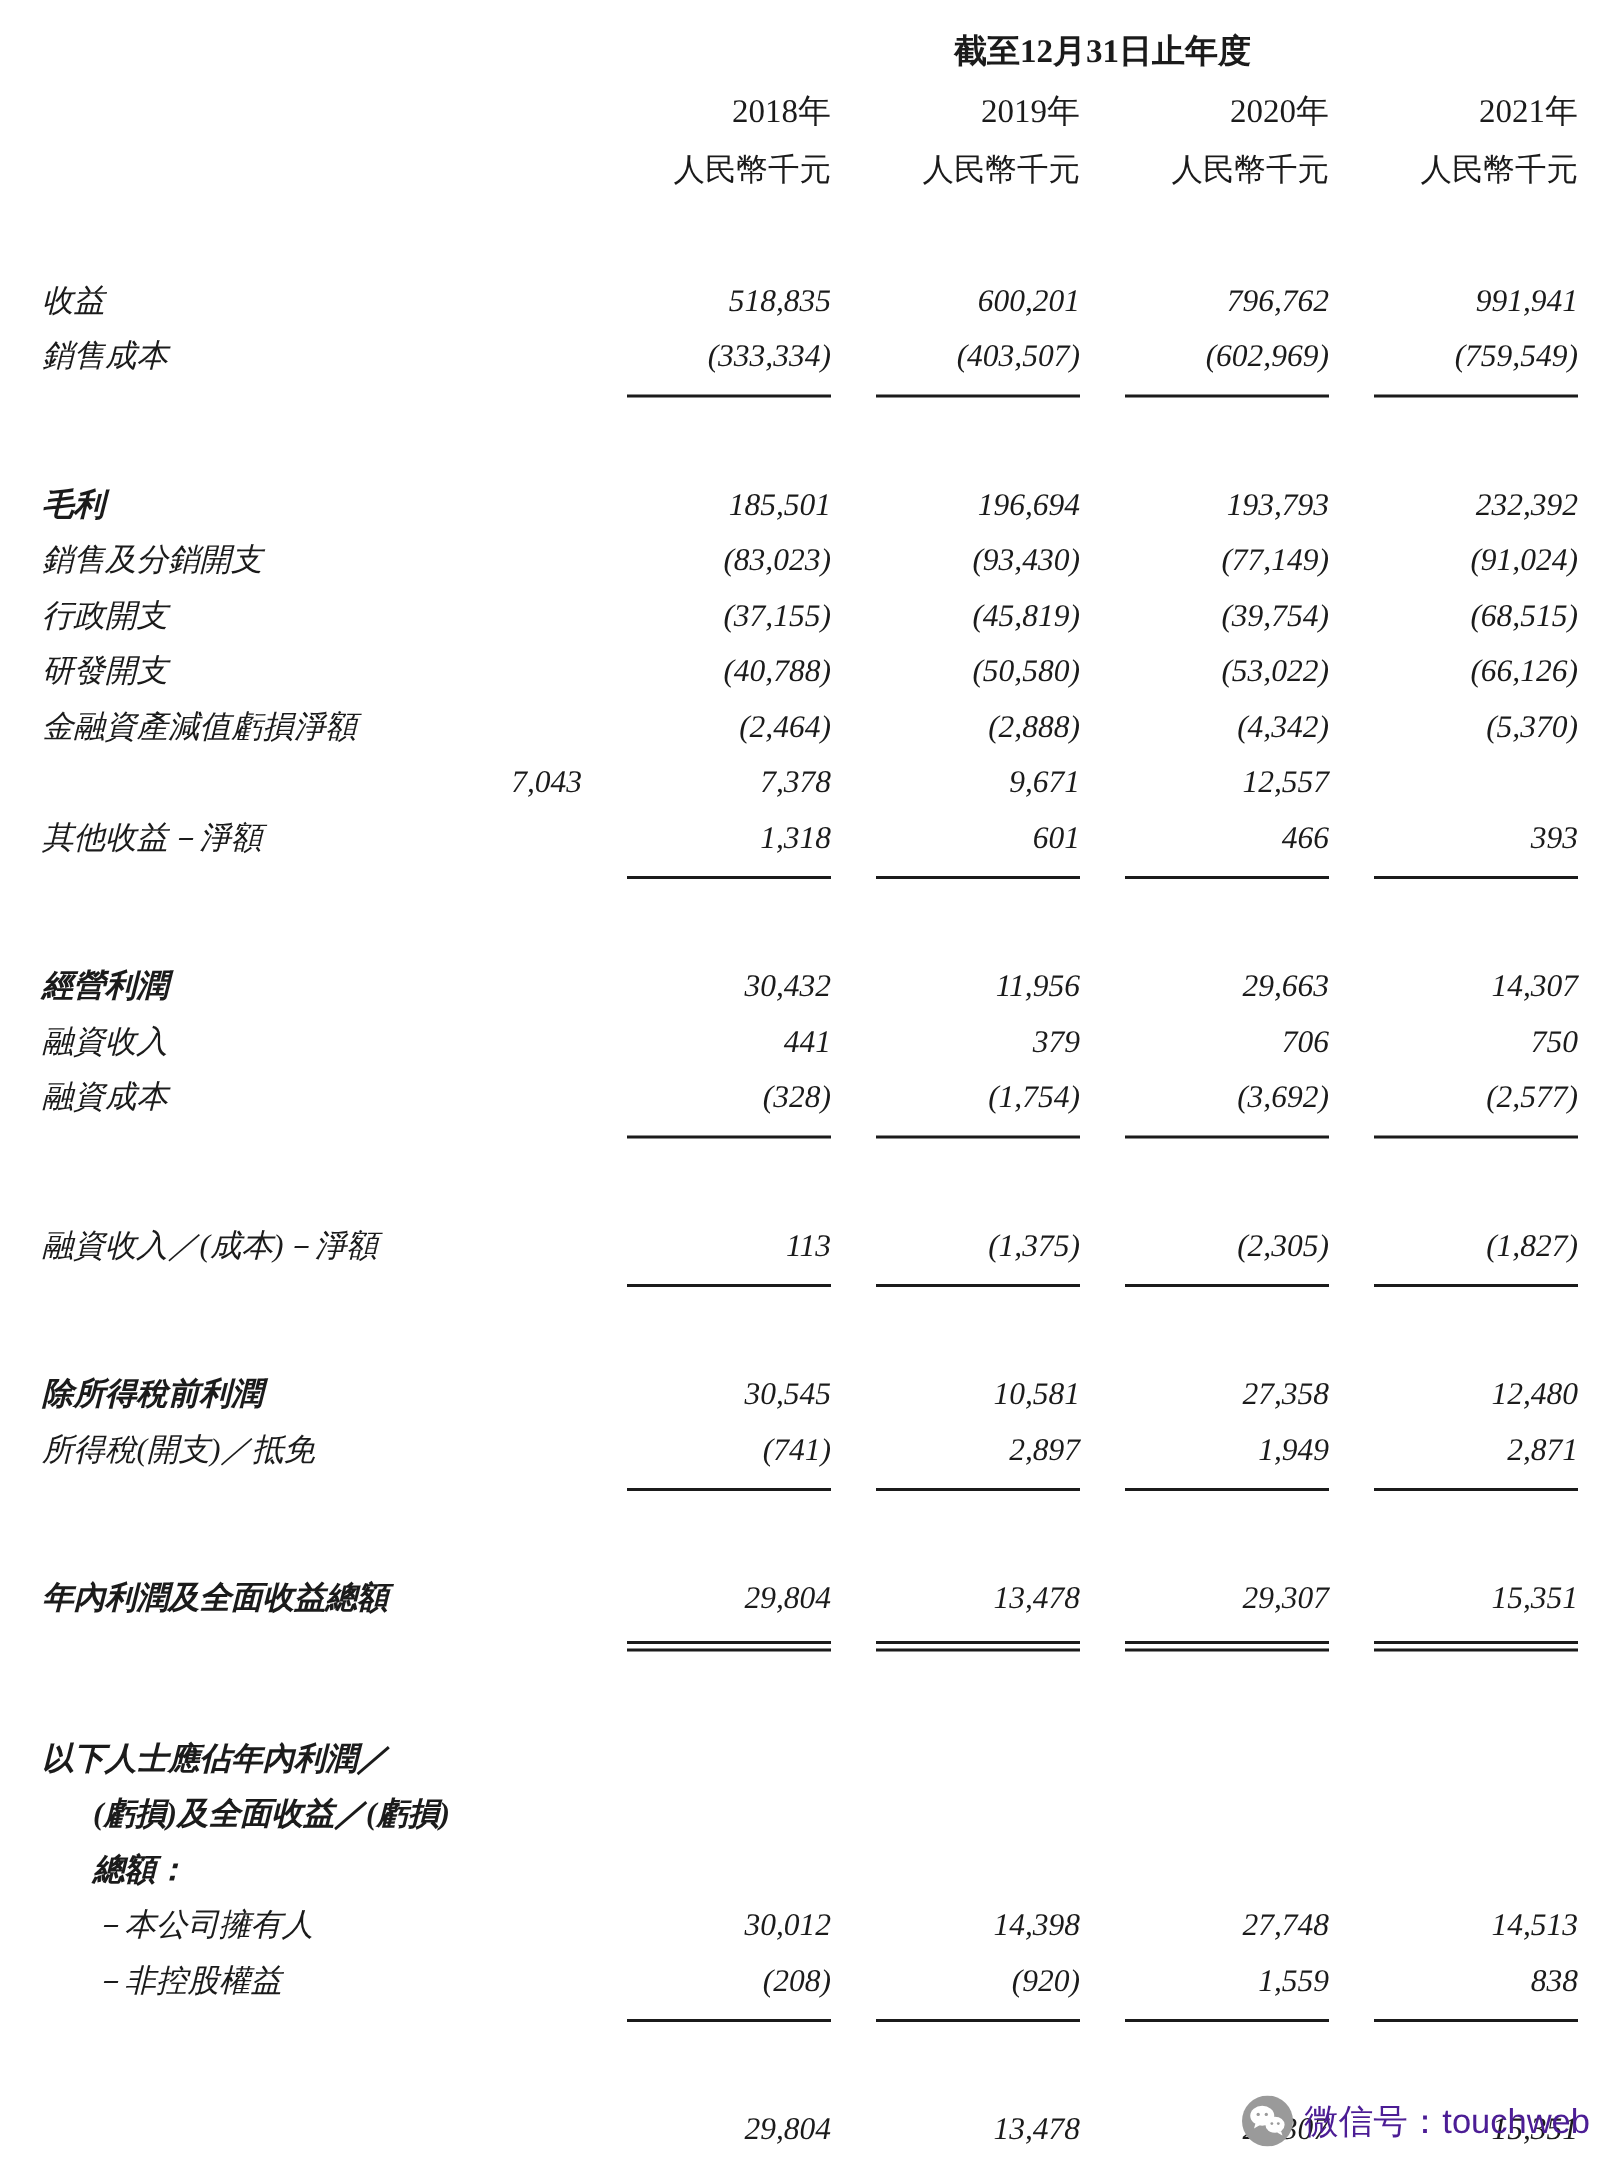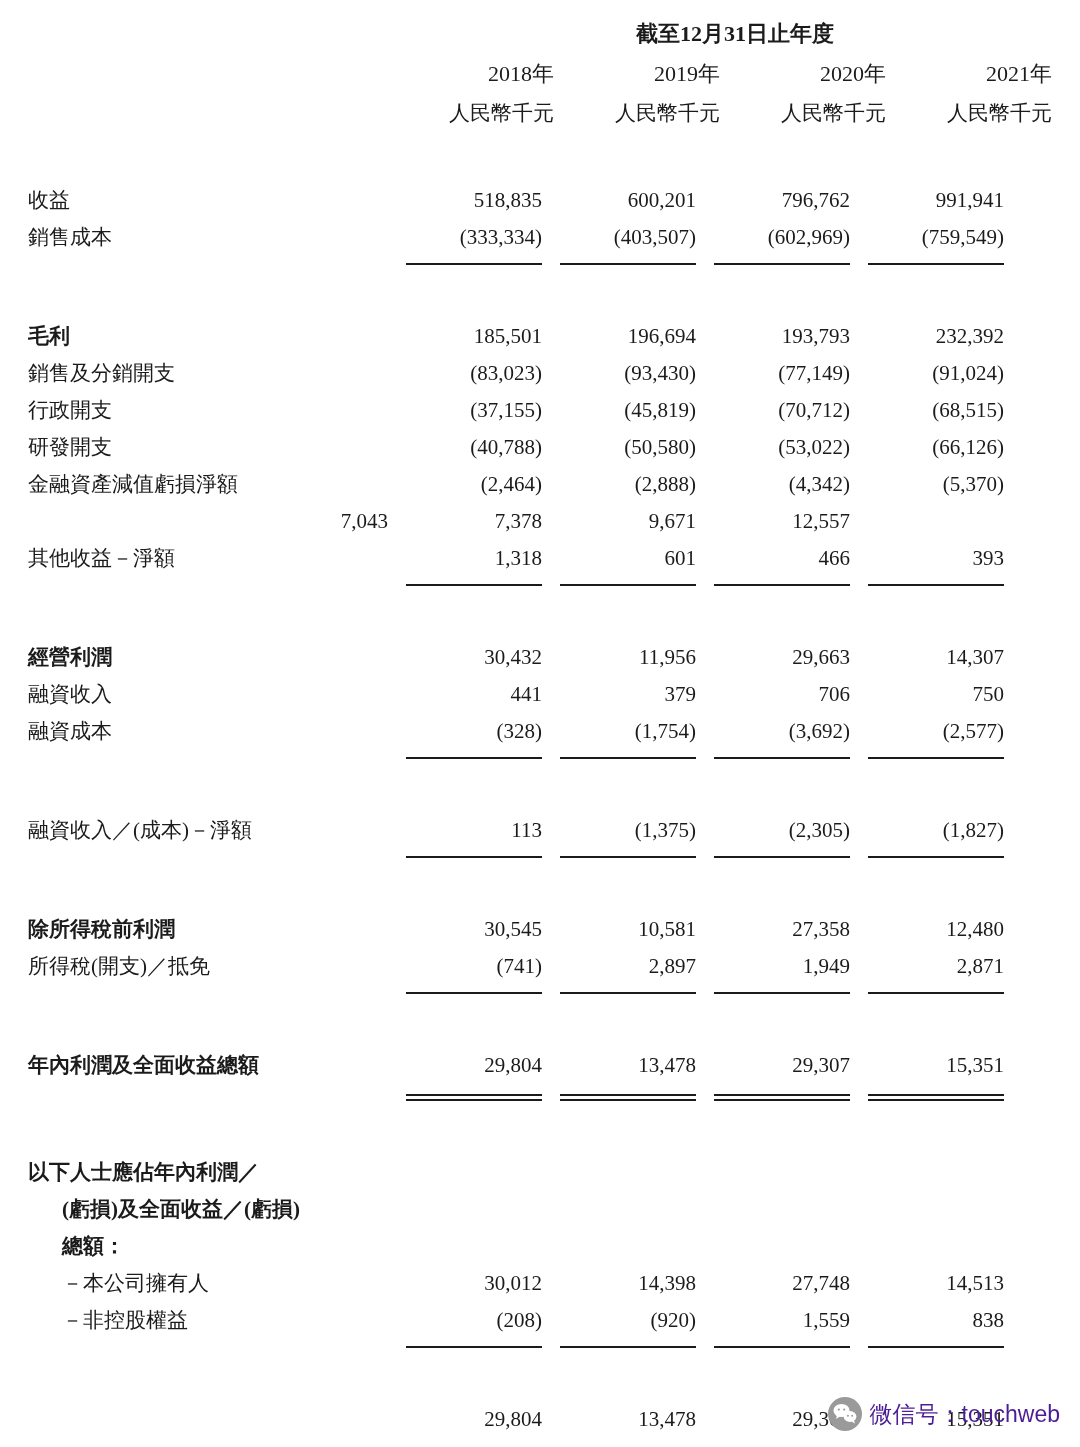--- a/index.html
+++ b/index.html
@@ -33,21 +33,22 @@
     text-align: right;
     line-height: 40px;
   }
   .years .cell { font-weight: normal; font-size: 22px; }
   .units .cell { line-height: 38px; }
   .hdr-gap { height: 50px; }
   
   .row {
     display: grid;
     grid-template-columns: 360px repeat(4, 136px);
-    column-gap: 18px;
+    column-gap: 30px;
+    font-style: italic;
   }
   .row .label { line-height: 37px; }
   .row .label .line { line-height: 37px; }
   .row .label .line.indent { padding-left: 34px; }
   .row .label.indent { padding-left: 34px; }
   .row .val {
     text-align: right;
     line-height: 37px;
     position: relative;
   }
@@ -139,21 +140,21 @@
         <div class="label">銷售及分銷開支</div>
         <div class="val">(83,023)</div>
         <div class="val">(93,430)</div>
         <div class="val">(77,149)</div>
         <div class="val">(91,024)</div>
       </div>
       <div class="row">
         <div class="label">行政開支</div>
         <div class="val">(37,155)</div>
         <div class="val">(45,819)</div>
-        <div class="val">(70,712)</div>
+        <div class="val">(39,754)</div>
         <div class="val">(68,515)</div>
       </div>
       <div class="row">
         <div class="label">研發開支</div>
         <div class="val">(40,788)</div>
         <div class="val">(50,580)</div>
         <div class="val">(53,022)</div>
         <div class="val">(66,126)</div>
       </div>
       <div class="row">

